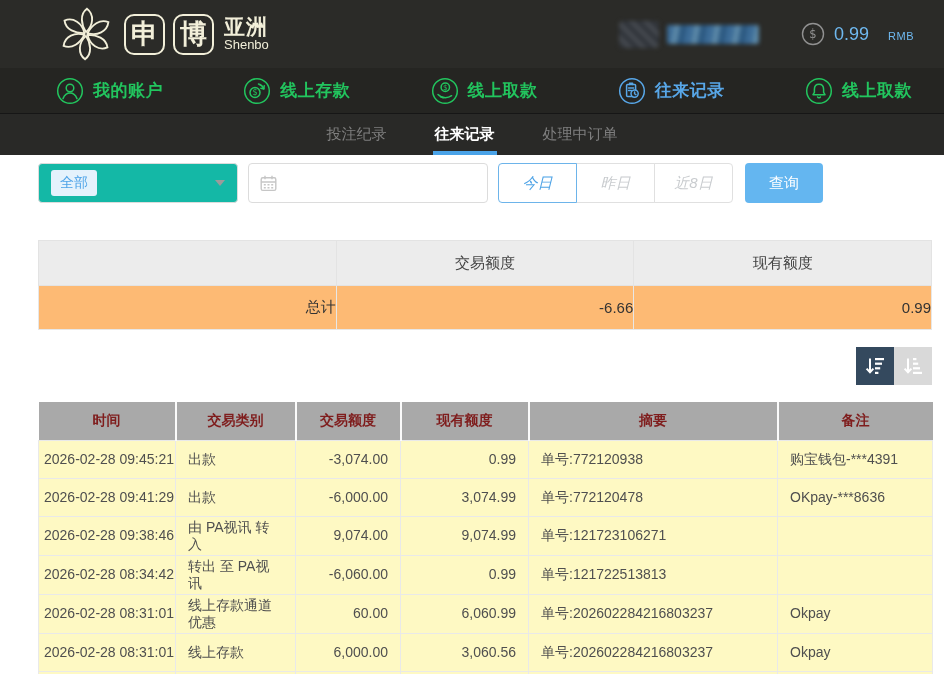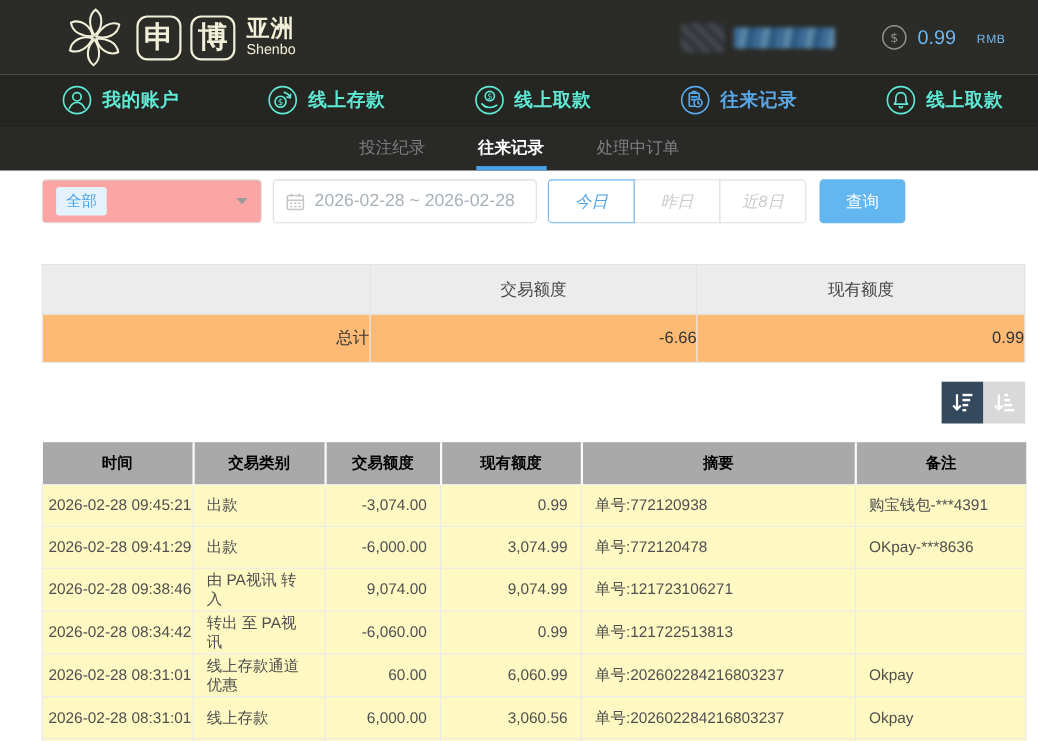--- a/index.html
+++ b/index.html
@@ -22,38 +22,38 @@
   .name-blur { width:92px; height:19px; border-radius:2px;
     background:repeating-linear-gradient(100deg,#3c6c97 0 7px,#5a87a6 7px 13px,#2d5a82 13px 20px); filter:blur(2px); }
   .balance-group { display:flex; align-items:center; margin-left:42px; }
   .dollar-icon { width:24px; height:24px; margin-right:9px; }
   .balance-amount { color:#6fb9f0; font-size:18px; }
   .balance-currency { color:#6fb9f0; font-size:11px; letter-spacing:.5px; margin-left:19px; padding-top:4px; }
 
   
   .main-nav { height:45px; background:#252522; display:flex; align-items:center;
               justify-content:space-between; padding:0 32px 0 56px; }
-  .nav-item { display:flex; align-items:center; gap:9px; color:#5eead4; cursor:pointer; }
+  .nav-item { display:flex; align-items:center; gap:9px; color:#22c55e; cursor:pointer; }
   .nav-item.active { color:#58a7e8; }
   .nav-icon { width:28px; height:28px; display:inline-flex; }
   .nav-icon svg { width:28px; height:28px; }
   .nav-label { font-size:17px; font-weight:600; letter-spacing:.5px; }
 
   
   .sub-nav { height:42px; background:#292927; border-top:1px solid #161616;
              display:flex; align-items:stretch; justify-content:center; gap:44px; }
   .tab { position:relative; display:flex; align-items:center; color:#7f7f7f;
          font-size:15px; cursor:pointer; padding:0 2px; }
   .tab.active { color:#fff; font-weight:700; }
   .tab.active::after { content:""; position:absolute; left:0; right:0; bottom:0; height:4px; background:#4aa3e8; }
 
   
   .filter-bar { margin:8px 12px 0 38px; display:flex; align-items:center; }
   .type-select { width:200px; height:40px; border:1px solid #dcdcdc; border-radius:4px;
-                 display:flex; align-items:center; padding:0 12px; cursor:pointer; background:#fca5a5; }
+                 display:flex; align-items:center; padding:0 12px; cursor:pointer; background:#14b8a6; }
   .type-tag { background:#e4f2fc; color:#4da3e8; font-size:14px; padding:4px 9px; border-radius:3px; }
   .select-caret { margin-left:auto; width:0; height:0; border-left:5px solid transparent;
                   border-right:5px solid transparent; border-top:6px solid #9b9b9b; }
   .date-input { width:240px; height:40px; border:1px solid #dcdcdc; border-radius:4px; background:#fff;
                 display:flex; align-items:center; padding:0 10px; margin-left:10px; cursor:pointer; }
   .calendar-icon { width:19px; height:19px; margin-right:8px; flex:none; }
   .date-text { color:#a9b1b9; font-size:16px; white-space:nowrap; }
   .quick-group { display:flex; margin-left:10px; }
   .qbtn { width:79px; height:40px; background:#fff; border:1px solid #e0e0e0; color:#c9cccf;
           font-size:15px; cursor:pointer; margin-left:-1px; position:relative;
@@ -73,21 +73,21 @@
 
   
   .sort-controls { margin:17px 12px 0 0; display:flex; justify-content:flex-end; }
   .sort-btn { width:38px; height:38px; border:none; cursor:pointer; display:flex;
               align-items:center; justify-content:center; padding:0; }
   .sort-btn.desc { background:#34495e; }
   .sort-btn.asc { background:#d9d9d9; }
 
   
   .data-table { margin:17px 12px 0 38px; width:894px; border-collapse:collapse; table-layout:fixed; }
-  .data-table th { background:#a9a9a9; color:#000000; font-size:14px; font-weight:700; height:38px;
+  .data-table th { background:#a9a9a9; color:#7f1d1d; font-size:14px; font-weight:700; height:38px;
                    text-align:center; border-right:2px solid #fbfbfb; }
   .data-table th:last-child { border-right:none; }
   .data-table td { height:38px; font-size:14px; color:#4f4f4f; line-height:17px;
                    border:1px solid #e9e9e9; padding:2px 12px; background:#fef9c3; }
   .data-table td.al { text-align:left; }
   .data-table td.ar { text-align:right; }
   .data-table td.c-time { padding:2px 4px 2px 5px; white-space:nowrap; }
   .col-time{width:137px}.col-cat{width:120px}.col-amt{width:105px}
   .col-bal{width:128px}.col-sum{width:249px}.col-note{width:155px}
 </style>
@@ -224,21 +224,20 @@
           <g fill="#c6c6c6">
             <rect x="4.8" y="10" width="2" height="1.5"></rect>
               <rect x="8.5" y="10" width="2" height="1.5"></rect>
               <rect x="12.2" y="10" width="2" height="1.5"></rect>
             <rect x="4.8" y="13" width="2" height="1.5"></rect>
               <rect x="8.5" y="13" width="2" height="1.5"></rect>
               <rect x="12.2" y="13" width="2" height="1.5"></rect>
           </g>
         </svg>
       </span>
-      <span class="date-text">2026-02-28 ~ 2026-02-28</span>
     </div>
     <div class="quick-group">
         <button class="qbtn active">今日</button>
         <button class="qbtn">昨日</button>
         <button class="qbtn">近8日</button>
       </div>
     <button class="query-btn">查询</button>
   </div>
 
   <table class="summary-table">

